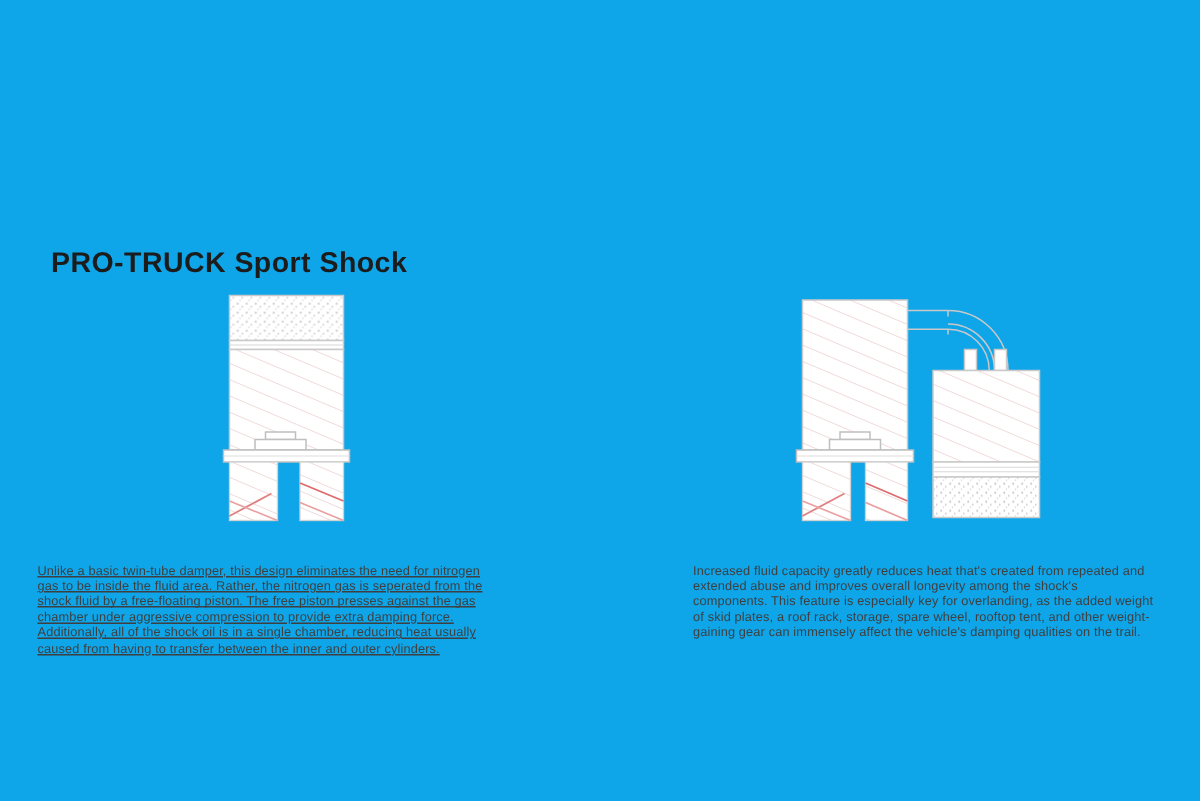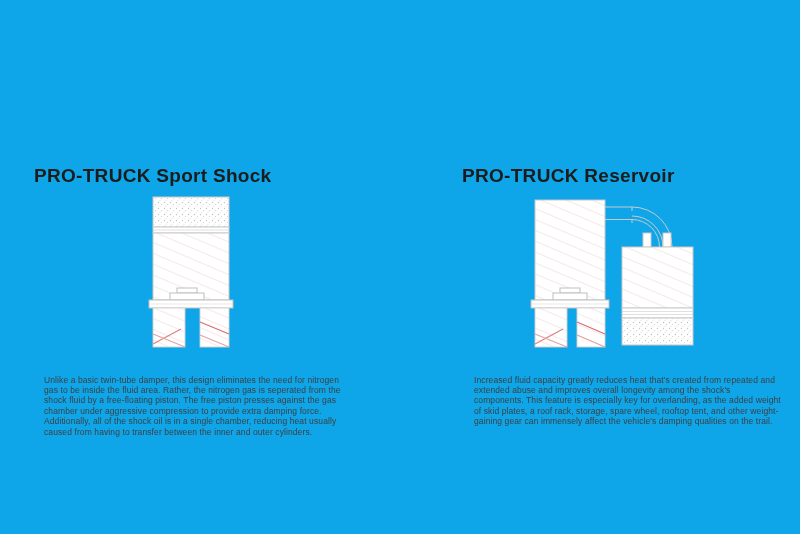--- a/index.html
+++ b/index.html
@@ -22,33 +22,32 @@
   .product-title.left{left:34px;}
   .product-title.right{left:462px;}
   .product-desc{
     position:absolute;
     top:366px;
     font-size:8.5px;
     line-height:10.4px;
     letter-spacing:0.1px;
     color:#3f3f3f;
   }
-  .product-desc.left{left:44px;width:300px;}
-  .product-desc.right{left:474px;width:308px;}
+  .product-desc.left{left:25px;width:300px;text-decoration:underline;}
+  .product-desc.right{left:462px;width:308px;}
   .diagram{position:absolute;top:195px;}
   .diagram.left{left:145px;}
   .diagram.right{left:530px;}
 </style>
 </head>
 <body>
 
 <div class="canvas">
 
   <h1 class="product-title left">PRO-TRUCK Sport Shock</h1>
-  <h1 class="product-title right">PRO-TRUCK Reservoir</h1>
 
   <svg class="diagram left" width="95" height="158" viewBox="0 0 95 158">
     <defs>
       <pattern id="hatchL" width="10" height="10" patternUnits="userSpaceOnUse" patternTransform="rotate(23)">
         <rect width="10" height="10" fill="#ffffff"></rect>
         <line x1="0" y1="0" x2="10" y2="0" stroke="#f0d9d9" stroke-width="1.2"></line>
       </pattern>
       <pattern id="dotsL" width="6" height="6" patternUnits="userSpaceOnUse">
         <rect width="6" height="6" fill="#ffffff"></rect>
         <circle cx="1.5" cy="1.5" r="0.7" fill="#c2c2c2"></circle>

